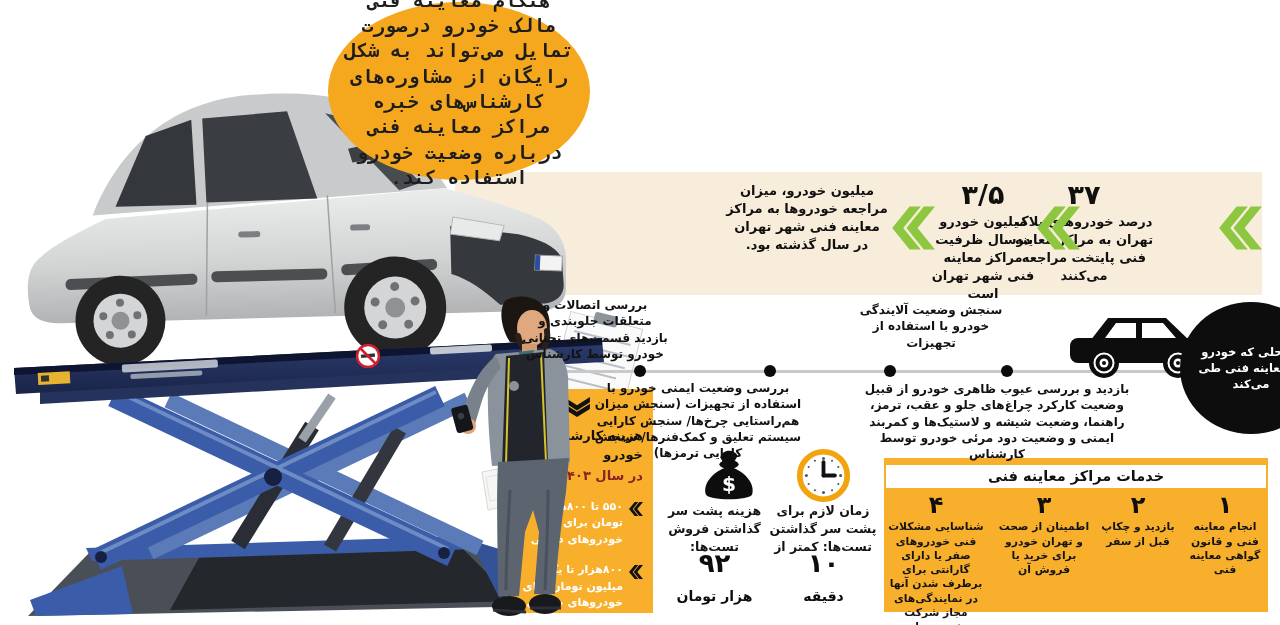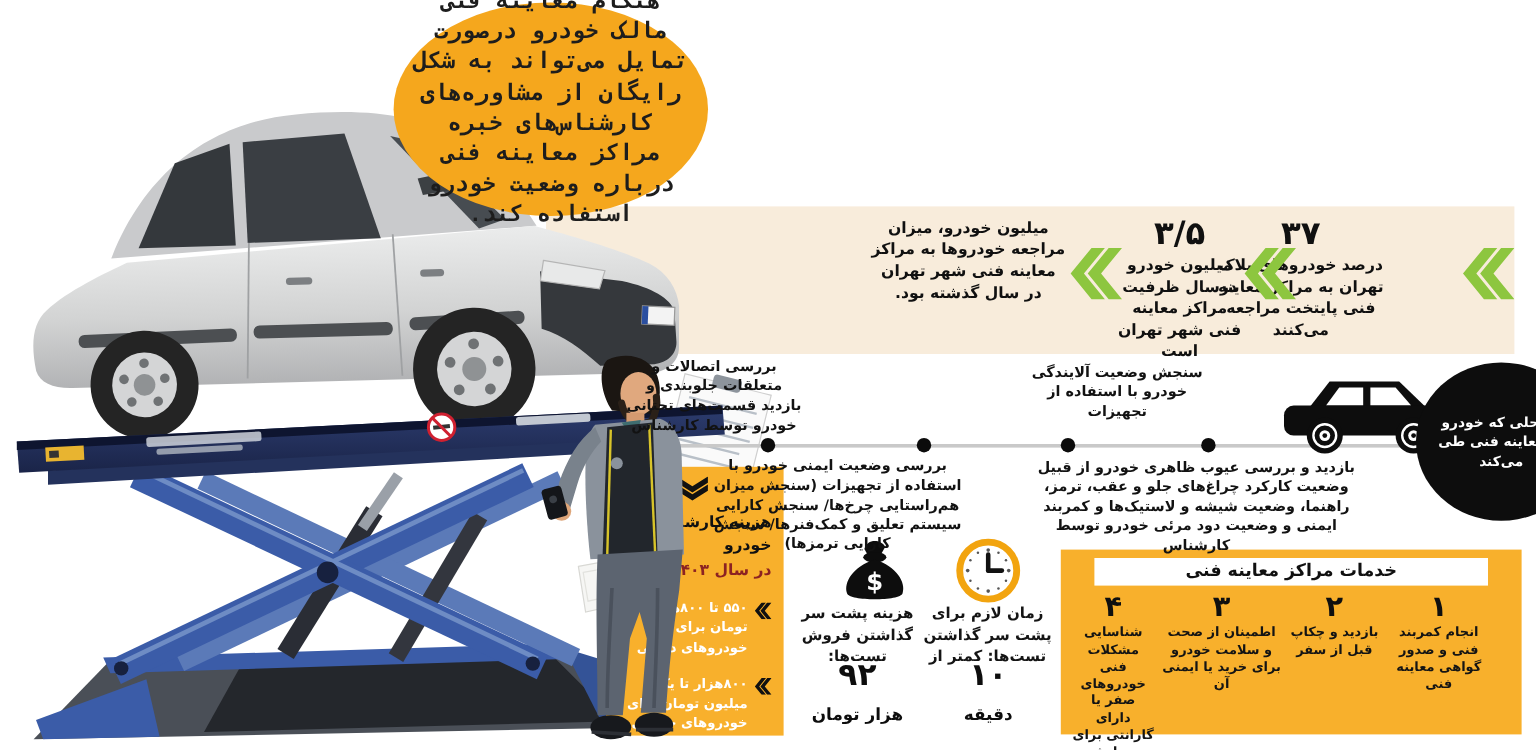--- a/index.html
+++ b/index.html
@@ -20,21 +20,21 @@
           color:#fff;text-align:center;font-weight:bold;font-size:11.5px;line-height:1.4;direction:rtl;z-index:6;padding:0 14px;box-sizing:border-box;}
   .costbox{background:#F8B02C;z-index:3;box-sizing:border-box;padding:8px 10px 8px 6px;direction:rtl;}
   .costtitle{font-size:13px;font-weight:bold;color:#111;text-align:right;line-height:1.45;margin-top:4px;}
   .costyear{font-size:13px;font-weight:bold;color:#8C2222;text-align:right;line-height:1.4;margin-top:2px;}
   .costitem{display:flex;direction:rtl;gap:5px;margin-top:14px;align-items:flex-start;}
   .costitem .txt{font-size:11px;font-weight:bold;color:#ffffff;line-height:1.5;text-align:right;}
   .miniblock{text-align:center;direction:rtl;z-index:2;}
   .miniblock .lbl{font-size:12.5px;font-weight:bold;color:#141414;line-height:1.45;}
   .bigval{font-size:26px;font-weight:bold;color:#0d0d0d;text-align:center;direction:rtl;z-index:2;}
   .bigunit{font-size:14px;font-weight:bold;color:#0d0d0d;text-align:center;direction:rtl;z-index:2;}
-  .services{background:#F8B02C;z-index:2;box-sizing:border-box;padding:7px 26px;direction:rtl;}
+  .services{background:#F8B02C;z-index:2;box-sizing:border-box;padding:7px 0;direction:rtl;}
   .svchead{background:#ffffff;text-align:center;font-size:14.5px;font-weight:bold;color:#101010;
            padding:3px 0 4px;margin:0 2px;}
   .svcgrid{display:grid;grid-template-columns:86px 76px 100px 1fr;direction:rtl;margin-top:4px;column-gap:6px;}
   .svc{text-align:center;}
   .svc .n{font-size:24px;font-weight:bold;color:#0f0f0f;line-height:1.1;}
   .svc .d{font-size:10.8px;font-weight:bold;color:#141414;line-height:1.32;margin-top:2px;}
   svg{display:block;}
 </style>
 </head>
 <body>
@@ -324,29 +324,29 @@
     <div class="lbl">زمان لازم برای پشت سر گذاشتن تست‌ها: کمتر از</div>
   </div>
   <div class="abs bigval" style="left:786px;top:548px;width:75px;">۱۰</div>
   <div class="abs bigunit" style="left:786px;top:588px;width:75px;">دقیقه</div>
 
   <div class="abs services" style="left:884px;top:458px;width:384px;height:154px;">
     <div class="svchead">خدمات مراکز معاینه فنی</div>
     <div class="svcgrid">
       <div class="svc">
         <div class="n">۱</div>
-        <div class="d">انجام کمربند فنی و صدور گواهی معاینه فنی</div>
+        <div class="d">انجام معاینه فنی و قانون گواهی معاینه فنی</div>
       </div>
       <div class="svc">
         <div class="n">۲</div>
         <div class="d">بازدید و چکاپ قبل از سفر</div>
       </div>
       <div class="svc">
         <div class="n">۳</div>
-        <div class="d">اطمینان از صحت و سلامت خودرو برای خرید یا ایمنی آن</div>
+        <div class="d">اطمینان از صحت و تهران خودرو برای خرید یا فروش آن</div>
       </div>
       <div class="svc">
         <div class="n">۴</div>
         <div class="d">شناسایی مشکلات فنی خودروهای صفر یا دارای گارانتی برای برطرف شدن آنها در نمایندگی‌های مجاز شرکت خودروساز</div>
       </div>
     </div>
   </div>
 
 </div>
 

